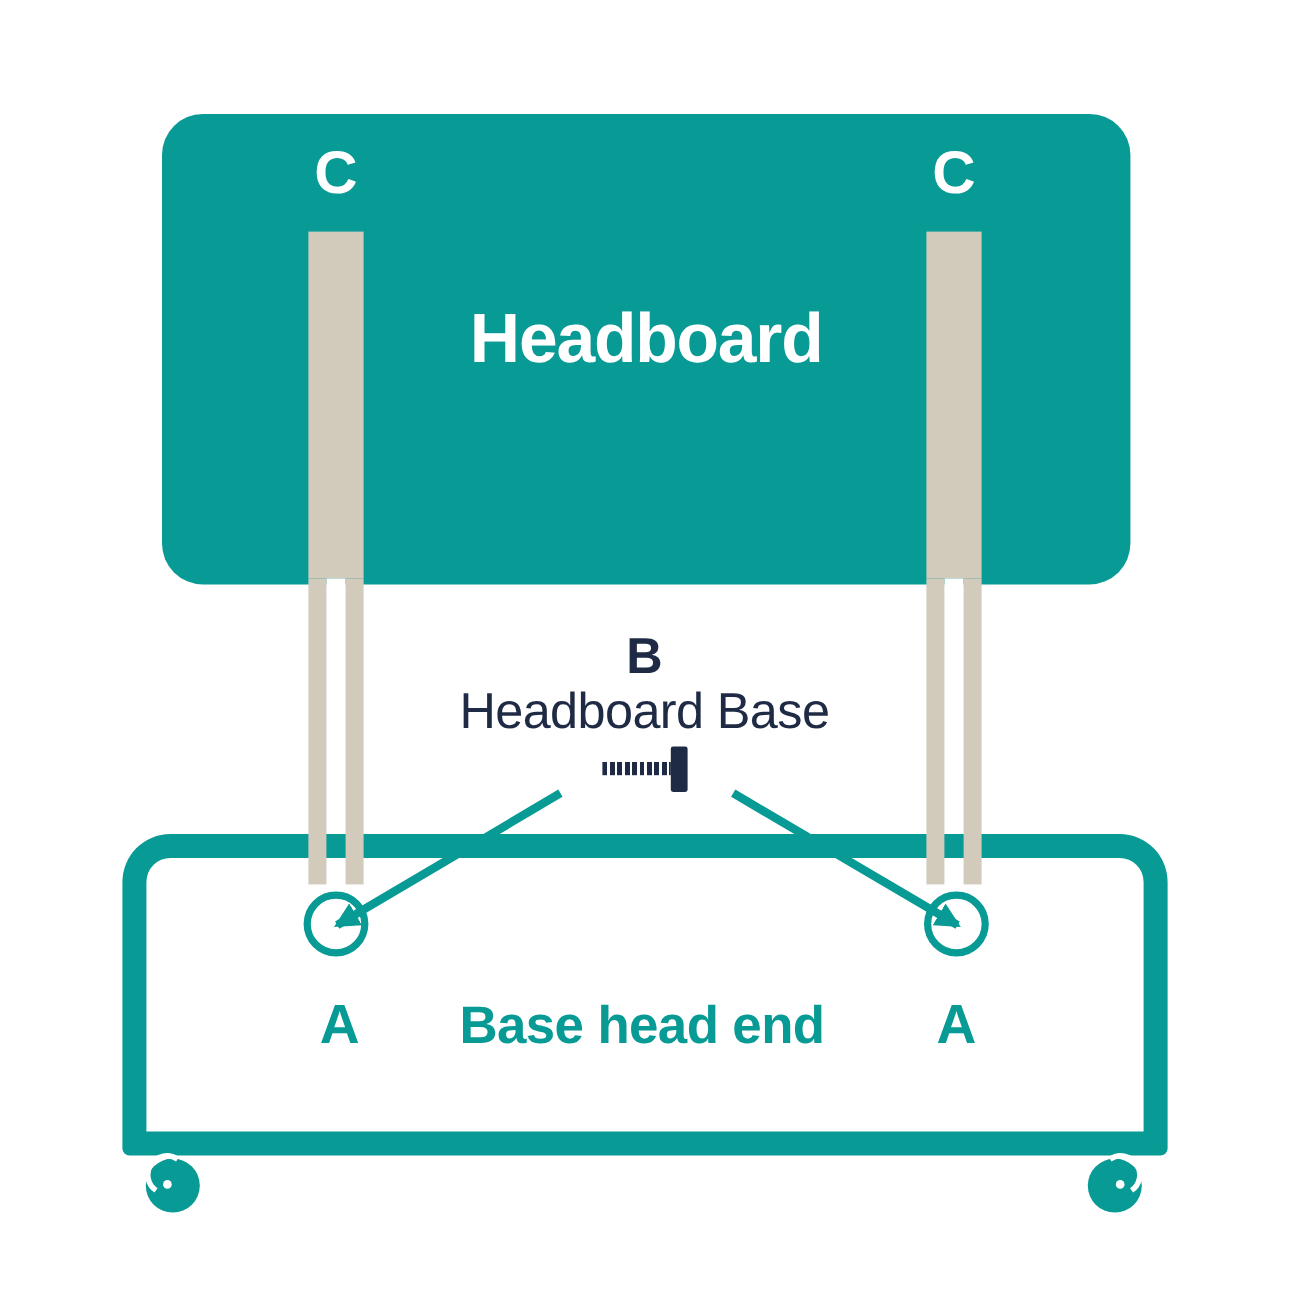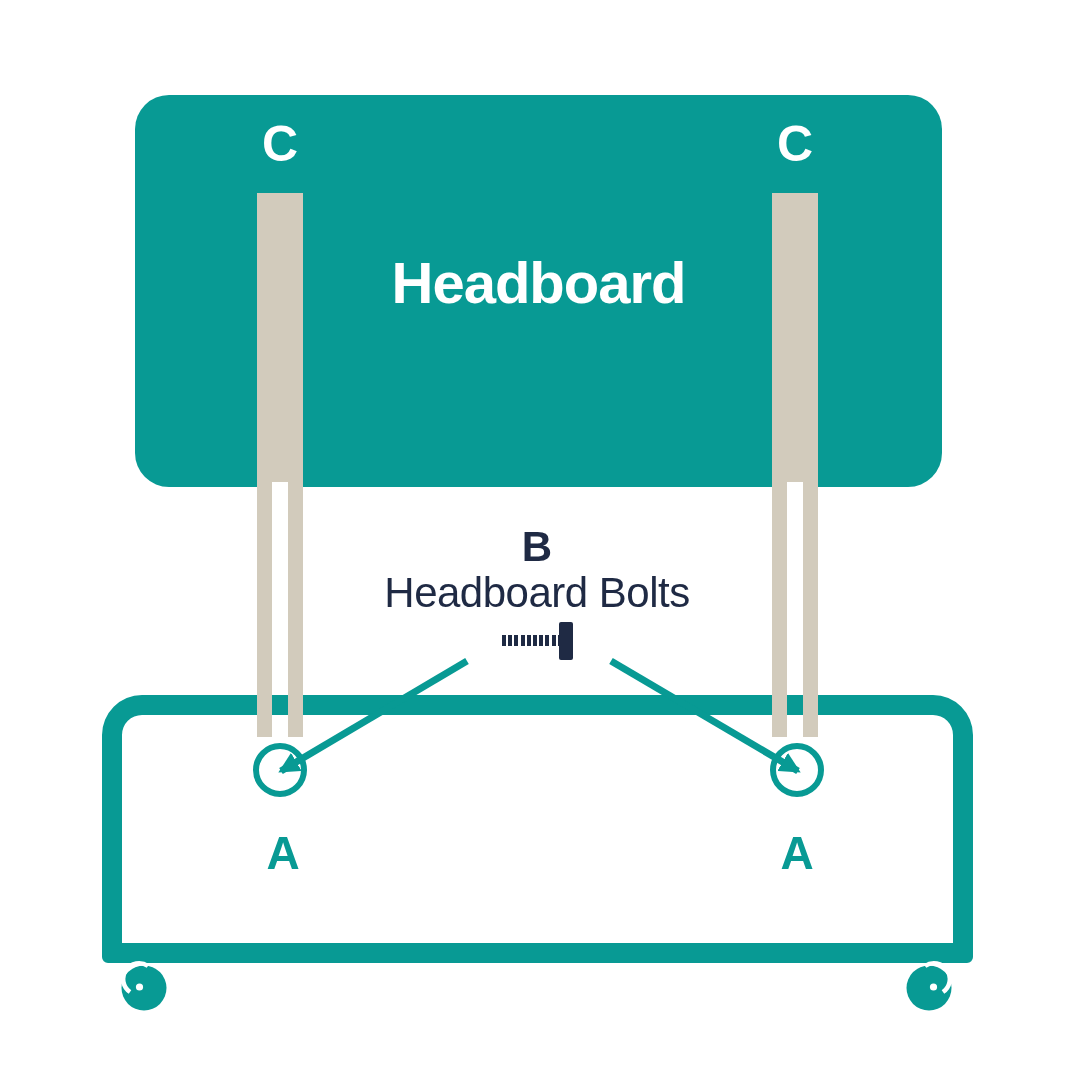--- a/index.html
+++ b/index.html
@@ -116,34 +116,35 @@
   <div class="leg-solid leg-solid-left"></div>
   <div class="leg-solid leg-solid-right"></div>
   <div class="slot-notch notch-left"></div>
   <div class="slot-notch notch-right"></div>
   <div class="leg-strip strip-l1"></div>
   <div class="leg-strip strip-l2"></div>
   <div class="leg-strip strip-r1"></div>
   <div class="leg-strip strip-r2"></div>
 
   <div class="b-letter">B</div>
-  <div class="b-caption">Headboard Bolts</div>
+  <div class="b-caption">Headboard Base</div>
   <div class="bolt">
     <div class="bolt-shaft"></div>
     <div class="bolt-head"></div>
   </div>
 
   <svg class="overlay" viewBox="0 0 1080 1080">
     <defs>
       <marker id="arrowhead" viewBox="0 0 10 10" refX="8.5" refY="5" markerWidth="3" markerHeight="3" orient="auto-start-reverse">
         <path class="arrowhead-fill" d="M0,0 L10,5 L0,10 Z"></path>
       </marker>
     </defs>
     <circle class="hole-ring" cx="280" cy="770" r="24"></circle>
     <circle class="hole-ring" cx="797" cy="770" r="24"></circle>
     <line class="pointer-line" x1="467" y1="661" x2="281" y2="771" marker-end="url(#arrowhead)"></line>
     <line class="pointer-line" x1="611" y1="661" x2="798" y2="771" marker-end="url(#arrowhead)"></line>
   </svg>
 
   <div class="a-label a-left">A</div>
   <div class="a-label a-right">A</div>
+  <div class="base-label">Base head end</div>
 
 </div>
 
 </body></html>

